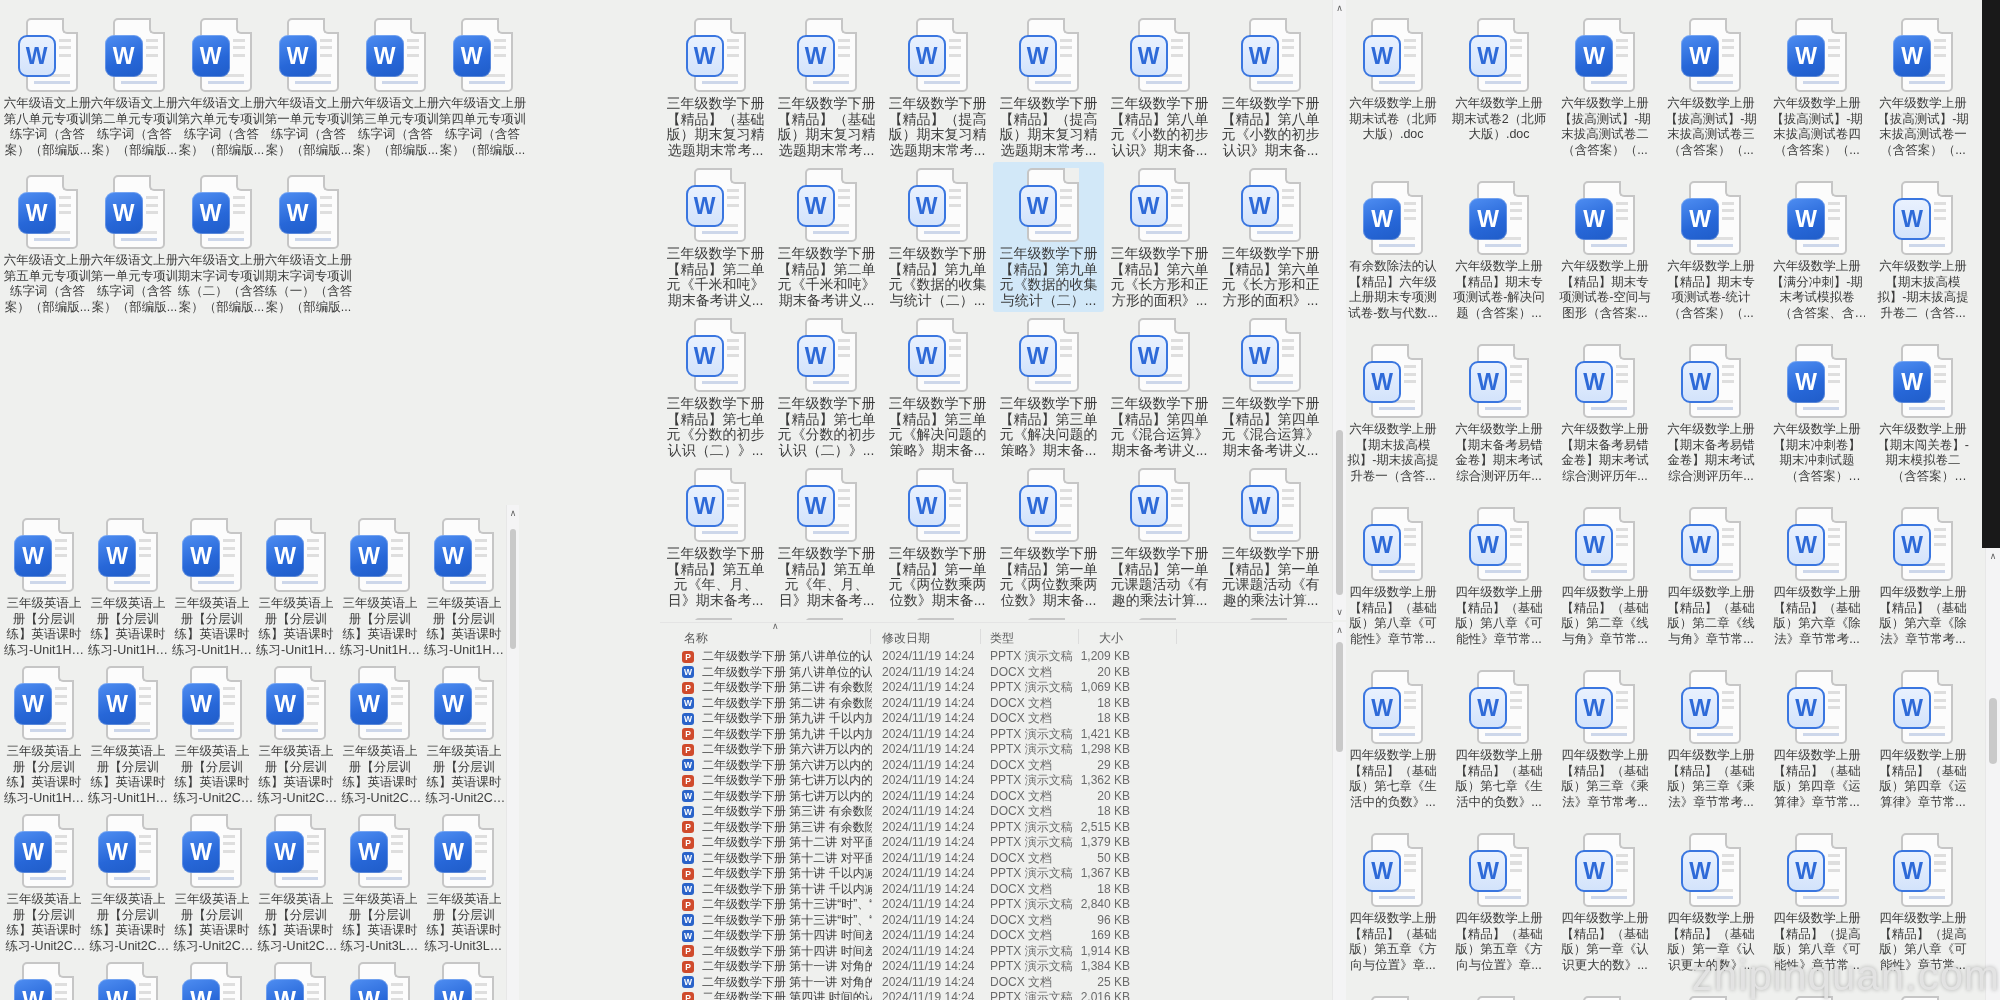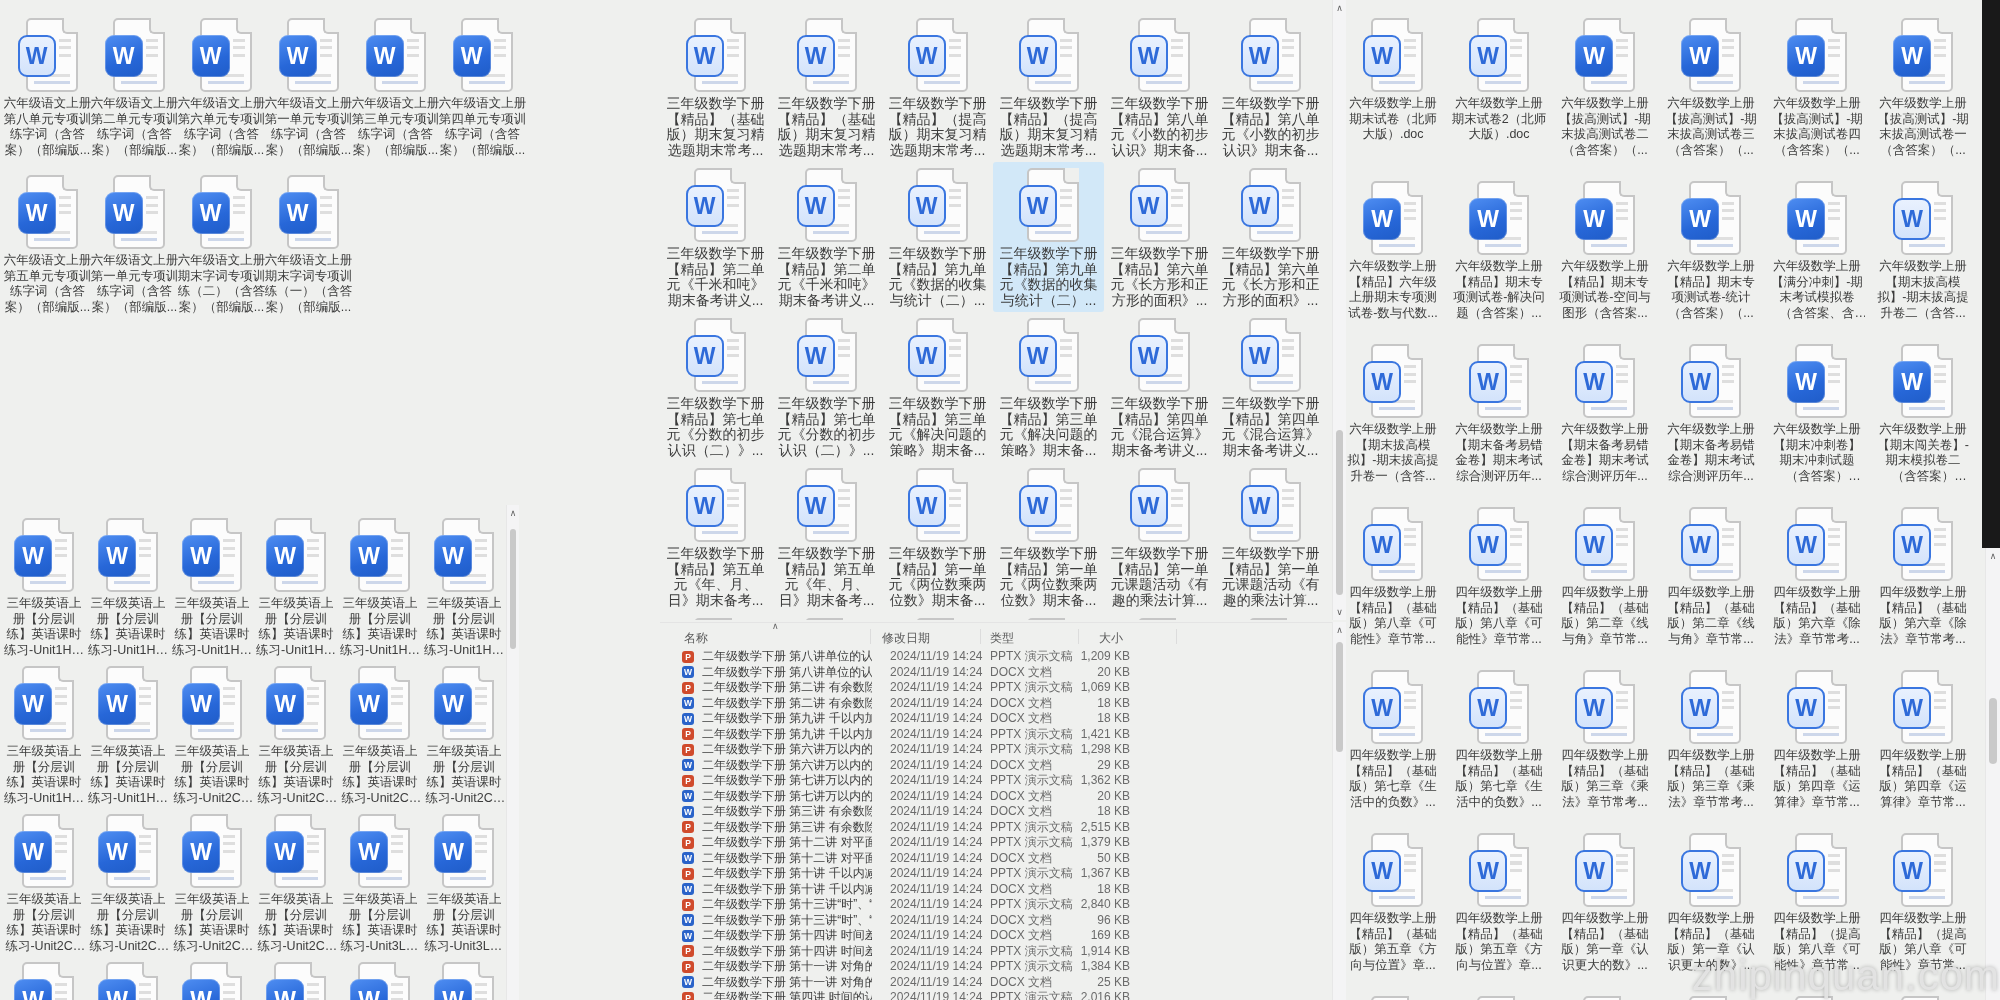--- a/index.html
+++ b/index.html
@@ -47,21 +47,21 @@
   .h-name{left:24px}.h-date{left:222px}.h-type{left:330px}.h-size{left:439px}
   .hsep{position:absolute;top:6px;width:1px;height:15px;background:#dcdcdc}
   .sort-caret{position:absolute;left:112px;top:-2px;font-size:9px;color:#666}
   .drow{position:relative;height:15.5px;line-height:15.5px;color:#6b6b6b}
   .drow span{position:absolute;top:0;white-space:nowrap;overflow:hidden}
   .fic{left:22px;top:1.5px !important;width:12px;height:12px;border-radius:3px;color:#fff;
         font-size:8.5px;font-weight:700;text-align:center;line-height:12px !important}
   .fic.pptx{background:var(--pptx,#d04b2c)}
   .fic.docx{background:var(--docx,#2a63c9)}
   .c-name{left:42px;width:170px;color:#3c3c3c}
-  .c-date{left:230px;width:102px}
+  .c-date{left:222px;width:102px}
   .c-type{left:330px;width:92px}
   .c-size{left:378px;width:92px;text-align:right}
 
   
   .sb{position:absolute;background:#f4f4f5;border-left:1px solid #e7e7e7;box-sizing:border-box}
   .sb .arr{position:absolute;left:0;right:0;text-align:center;font-size:9px;color:#606060;height:14px;line-height:14px}
   .sb .up{top:1px}.sb .down{bottom:1px}
   .sb .thumb{position:absolute;left:3px;right:3px;background:#c9c9c9;border-radius:4px}
   #sb-mid{left:1332px;top:0;width:14px;height:620px}
   #sb-mid .thumb{top:430px;height:165px}
@@ -838,21 +838,21 @@
   </div>
     <div class="cell">
     <div class="doc-icon">
       <div class="page">
         <div class="ml"></div>
           <div class="w1"></div>
           <div class="w2"></div>
       </div>
       <div class="badge solid">W</div>
     </div>
-    <div class="label">六年级数学上册【精品】六年级上册期末专项测试卷-数与代数...</div>
+    <div class="label">有余数除法的认【精品】六年级上册期末专项测试卷-数与代数...</div>
   </div>
     <div class="cell">
     <div class="doc-icon">
       <div class="page">
         <div class="ml"></div>
           <div class="w1"></div>
           <div class="w2"></div>
       </div>
       <div class="badge solid">W</div>
     </div>

